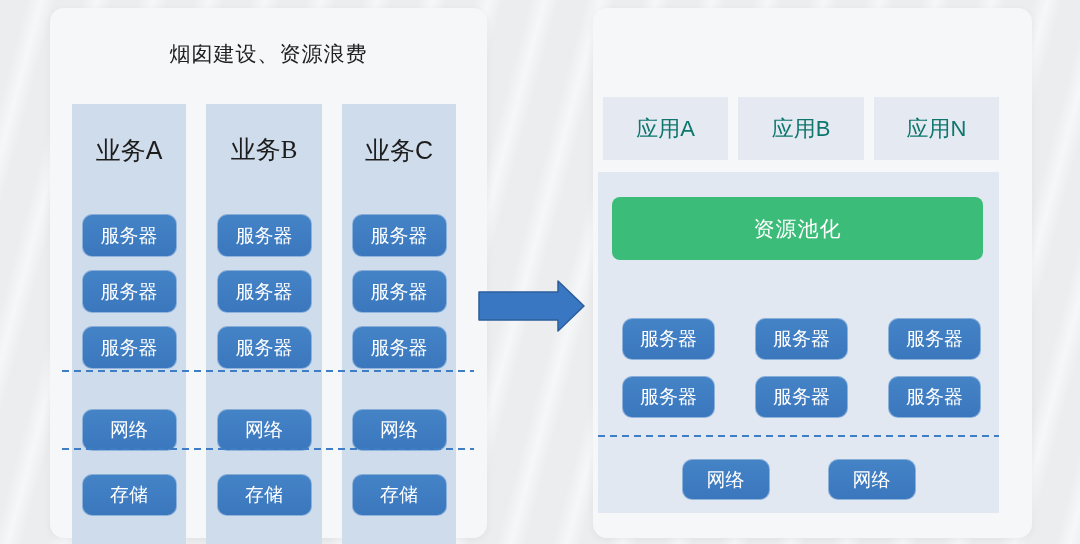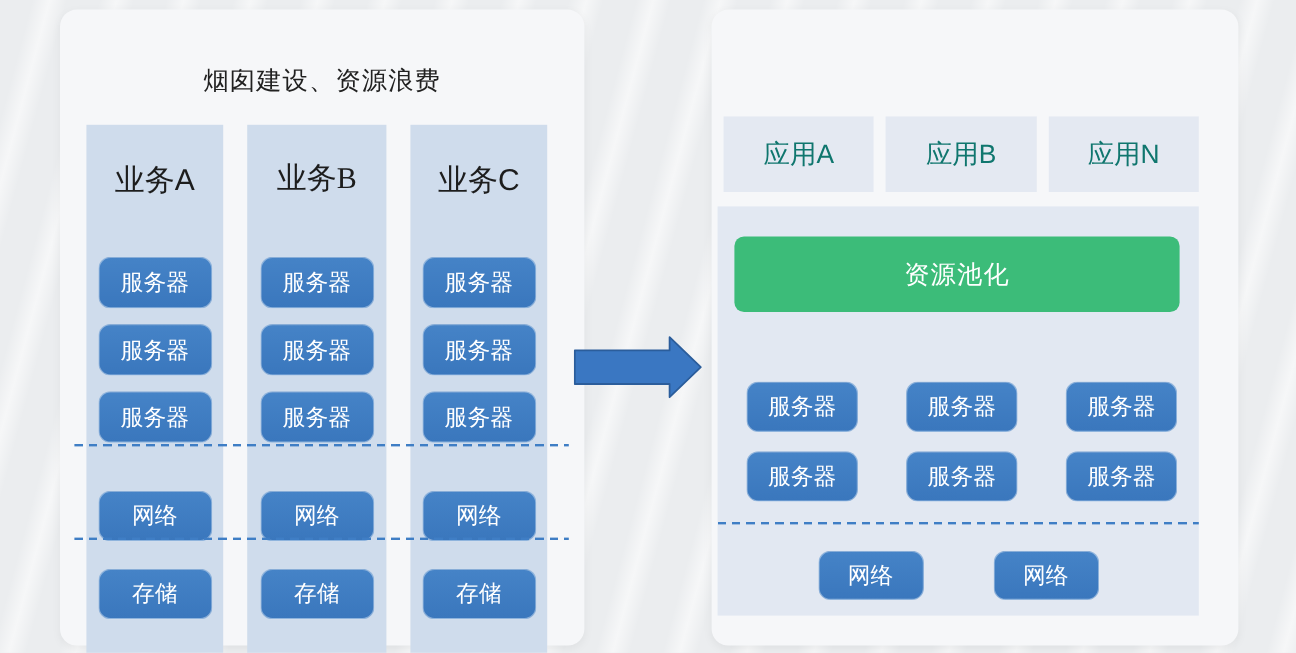--- a/index.html
+++ b/index.html
@@ -14,21 +14,21 @@
     position:relative;
   }
   .card{
     position:absolute;top:8px;height:530px;
     background:#f6f7f9;border-radius:14px;
     box-shadow:0 2px 8px rgba(0,0,0,0.05);
   }
   .card-left{left:50px;width:437px;}
   .card-right{left:593px;width:439px;}
   .panel-title{
-    margin:13px;padding-top:32px;text-align:center;
+    margin:0;padding-top:32px;text-align:center;
     font-size:21px;font-weight:400;color:#212121;letter-spacing:1px;
   }
   
   .biz-column{
     position:absolute;top:96px;height:504px;
     background:var(--column_bg,#cfdcec);
   }
   .biz-col-a{left:22px;width:114px;}
   .biz-col-b{left:156px;width:116px;font-family:Liberation Serif, serif;}
   .biz-col-c{left:292px;width:114px;}

